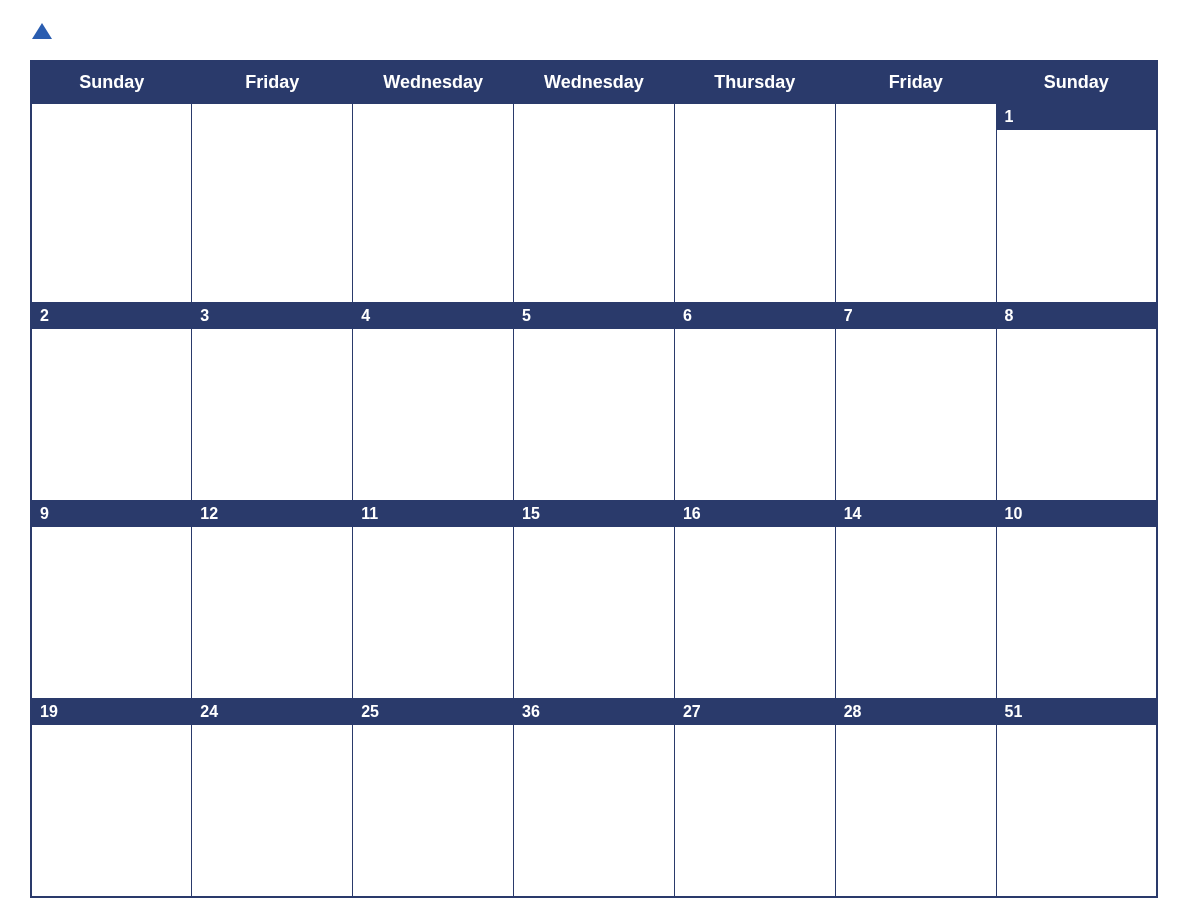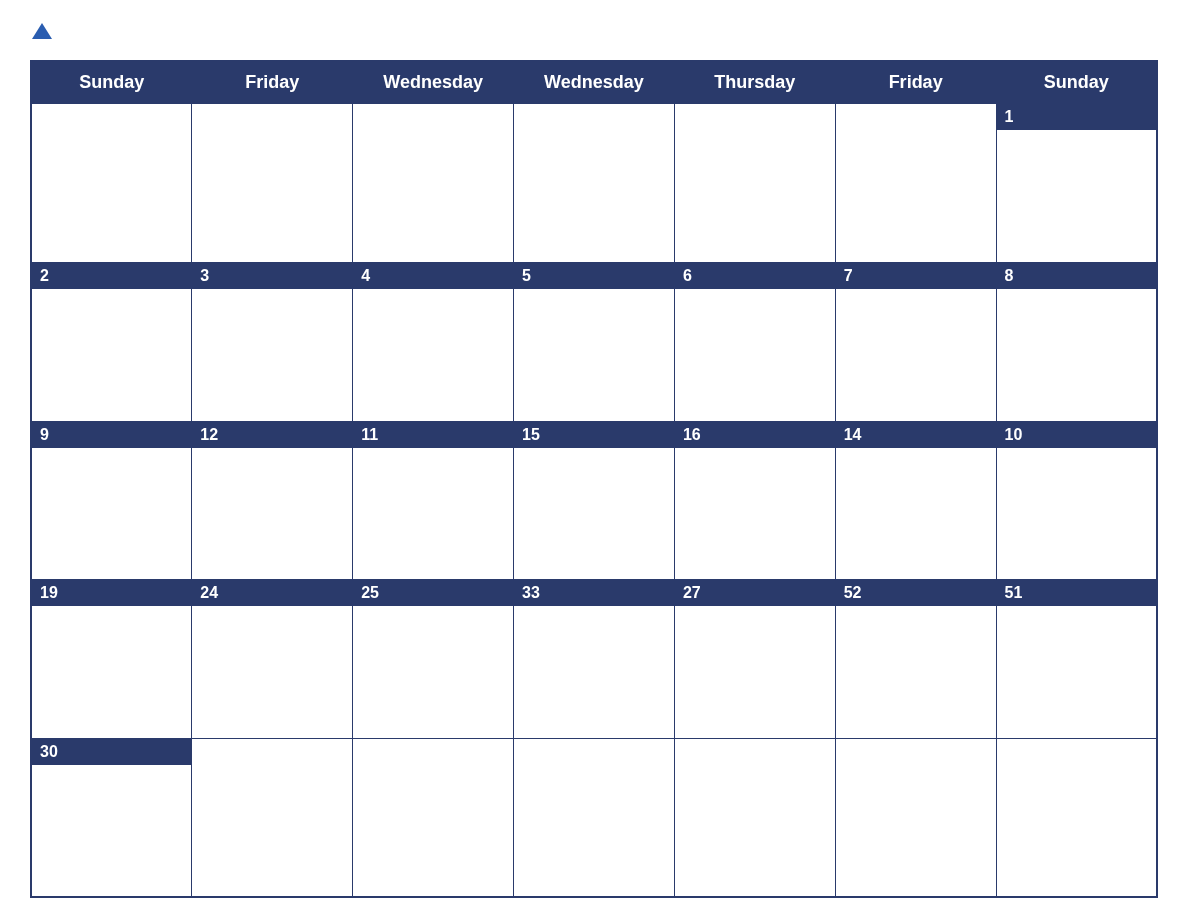--- a/index.html
+++ b/index.html
@@ -198,37 +198,26 @@
         <td>
           <span class="day-number">19</span>
         </td>
         <td>
           <span class="day-number">24</span>
         </td>
         <td>
           <span class="day-number">25</span>
         </td>
         <td>
-          <span class="day-number">33</span>
+          <span class="day-number">36</span>
         </td>
         <td>
           <span class="day-number">27</span>
         </td>
         <td>
-          <span class="day-number">52</span>
+          <span class="day-number">28</span>
         </td>
         <td>
           <span class="day-number">51</span>
         </td>
-      </tr>
-      <tr>
-        <td>
-          <span class="day-number">30</span>
-        </td>
-        <td class="empty-cell"></td>
-        <td class="empty-cell"></td>
-        <td class="empty-cell"></td>
-        <td class="empty-cell"></td>
-        <td class="empty-cell"></td>
-        <td class="empty-cell"></td>
       </tr>
     </tbody>
 </table>
 
 </body></html>

